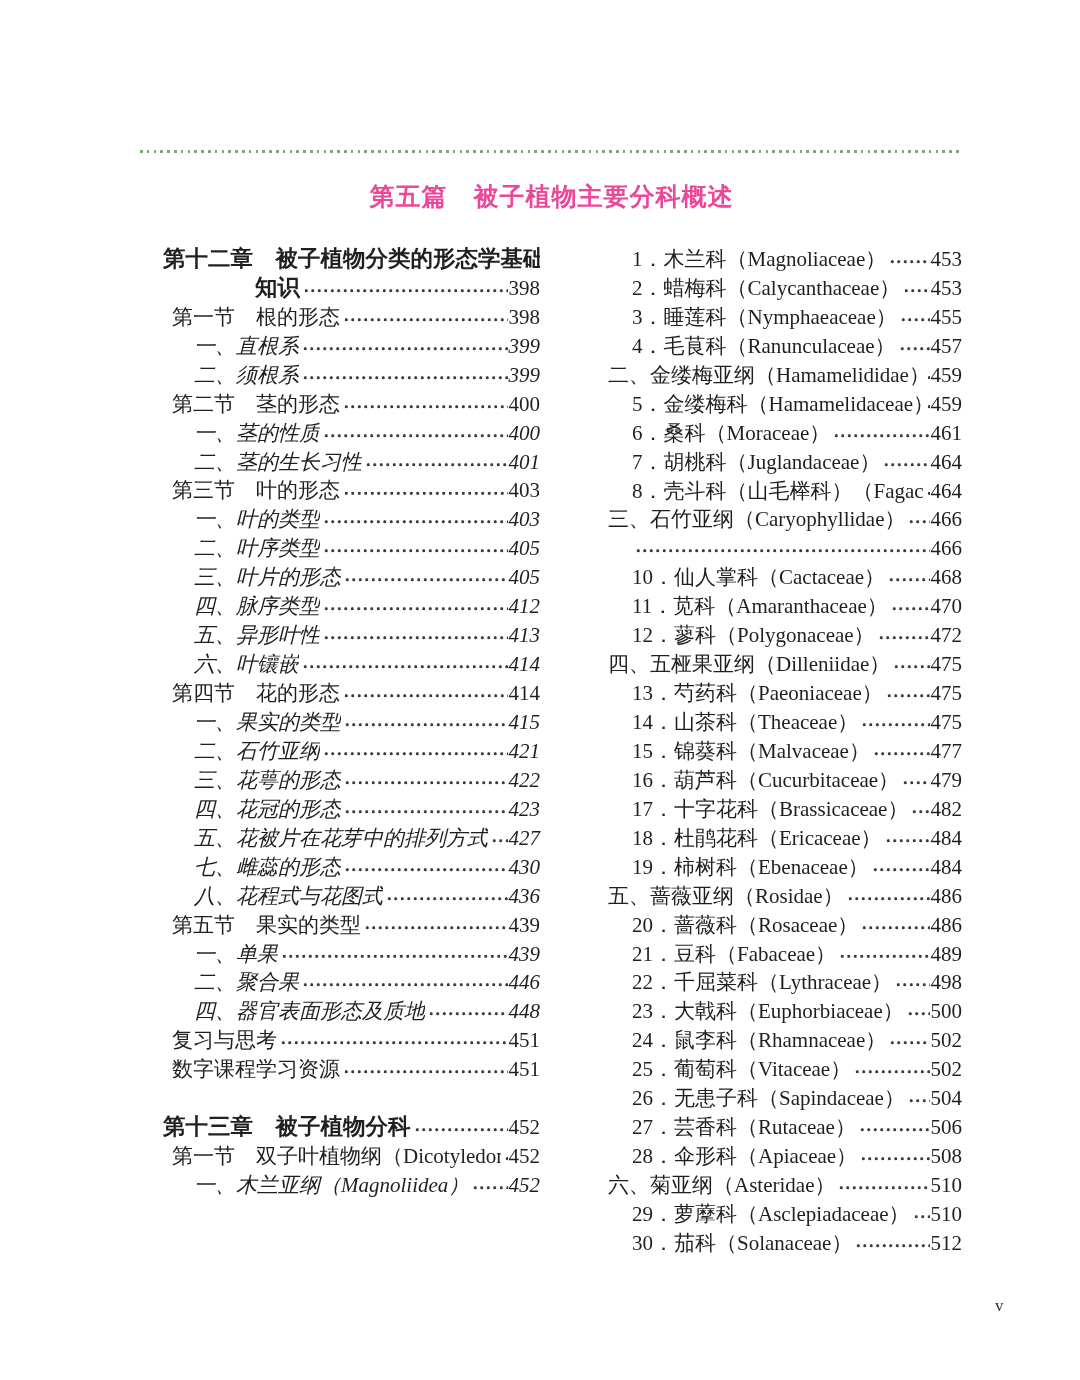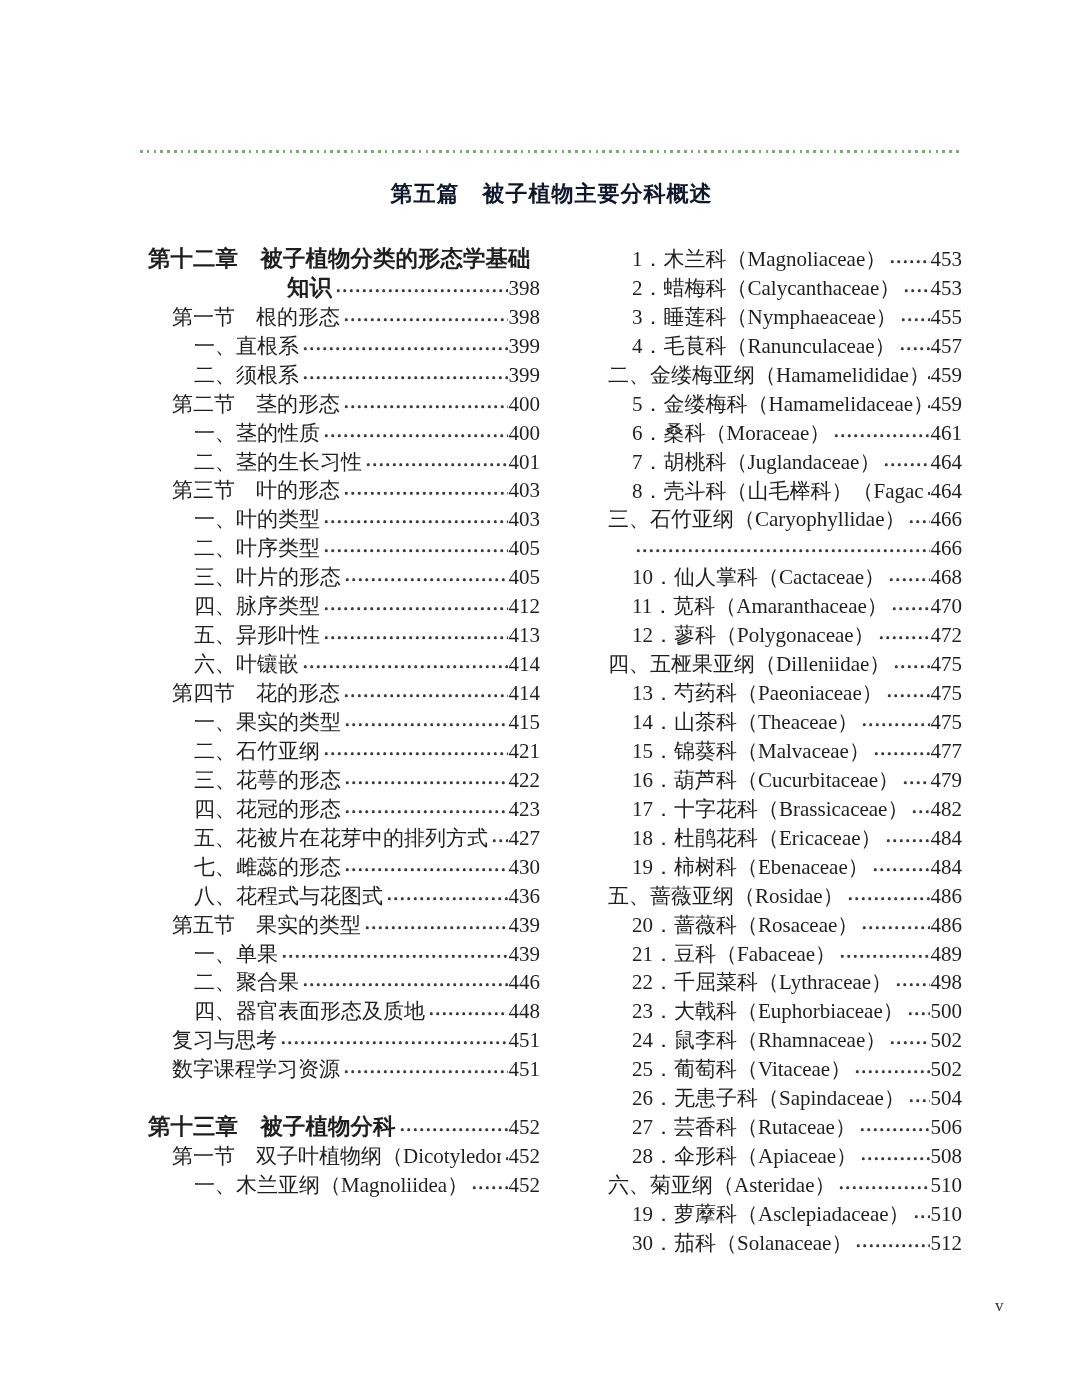--- a/index.html
+++ b/index.html
@@ -9,50 +9,50 @@
     overflow:hidden;
   }
   .page{position:absolute;inset:0;}
   .top-rule{
     position:absolute;left:140px;top:150px;width:823px;height:3px;
     background-image:repeating-linear-gradient(to right,#7fa878 0 2.6px,transparent 2.6px 6.8px);
   }
   .main-title{
     position:absolute;left:140px;top:179px;width:823px;margin:0;
     text-align:center;
-    font-family:Liberation Mono, monospace;
-    font-weight:bold;font-size:22px;line-height:34px;color:#0f172a;
+    font-family:Liberation Sans, sans-serif;
+    font-weight:bold;font-size:25px;line-height:34px;color:#ec4899;
     letter-spacing:1px;
   }
   .col{position:absolute;top:245px;}
   #left-col{left:148px;width:392px;}
   #right-col{left:608px;width:354px;}
   .toc-row{
     display:flex;align-items:baseline;height:28.95px;line-height:28.95px;
     font-size:21px;white-space:nowrap;
   }
   .toc-row.spacer{height:28.95px;}
   .toc-text{flex:0 1 auto;overflow:hidden;}
   .leader{
     flex:1 1 4px;min-width:4px;align-self:stretch;margin:0 1px 0 3px;
     background-image:radial-gradient(circle at 3.25px 58%, #3c3c3c 1.35px, transparent 1.8px);
     background-size:6.5px 100%;background-repeat:repeat-x;
   }
   .toc-page{flex:0 0 auto;font-family:"Liberation Serif","DejaVu Serif",serif;}
   .chapter .toc-text{
     font-family:"Liberation Sans","DejaVu Sans",sans-serif;
-    font-weight:bold;font-size:22.5px;
+    font-weight:bold;font-size:22.5px;margin-left:15px;
   }
   .chapter-cont{padding-left:107px;}
   .chapter-cont .toc-text{
     font-family:"Liberation Sans","DejaVu Sans",sans-serif;
-    font-weight:bold;font-size:22.5px;margin-left:32px;
+    font-weight:bold;font-size:22.5px;
   }
   .section{padding-left:24px;align-items:flex-end;}
-  .item{padding-left:46px;}
+  .item{padding-left:46px;font-style:italic;}
   .subclass{padding-left:0;justify-content:space-between;}
   .family{padding-left:24px;}
   .folio{
     position:absolute;left:995px;top:1296px;
     font-size:17px;color:#333;font-family:"Liberation Serif","DejaVu Serif",serif;
   }
 </style>
 </head>
 <body>
 
@@ -379,21 +379,21 @@
         <span class="toc-text">28．伞形科（Apiaceae）</span>
         <span class="leader"></span>
         <span class="toc-page">508</span>
       </div>
       <div class="toc-row subclass">
         <span class="toc-text">六、菊亚纲（Asteridae）</span>
         <span class="leader"></span>
         <span class="toc-page">510</span>
       </div>
       <div class="toc-row family">
-        <span class="toc-text">19．萝藦科（Asclepiadaceae）</span>
+        <span class="toc-text">29．萝藦科（Asclepiadaceae）</span>
         <span class="leader"></span>
         <span class="toc-page">510</span>
       </div>
       <div class="toc-row family">
         <span class="toc-text">30．茄科（Solanaceae）</span>
         <span class="leader"></span>
         <span class="toc-page">512</span>
       </div>
     </div>
   <div class="folio">v</div>

